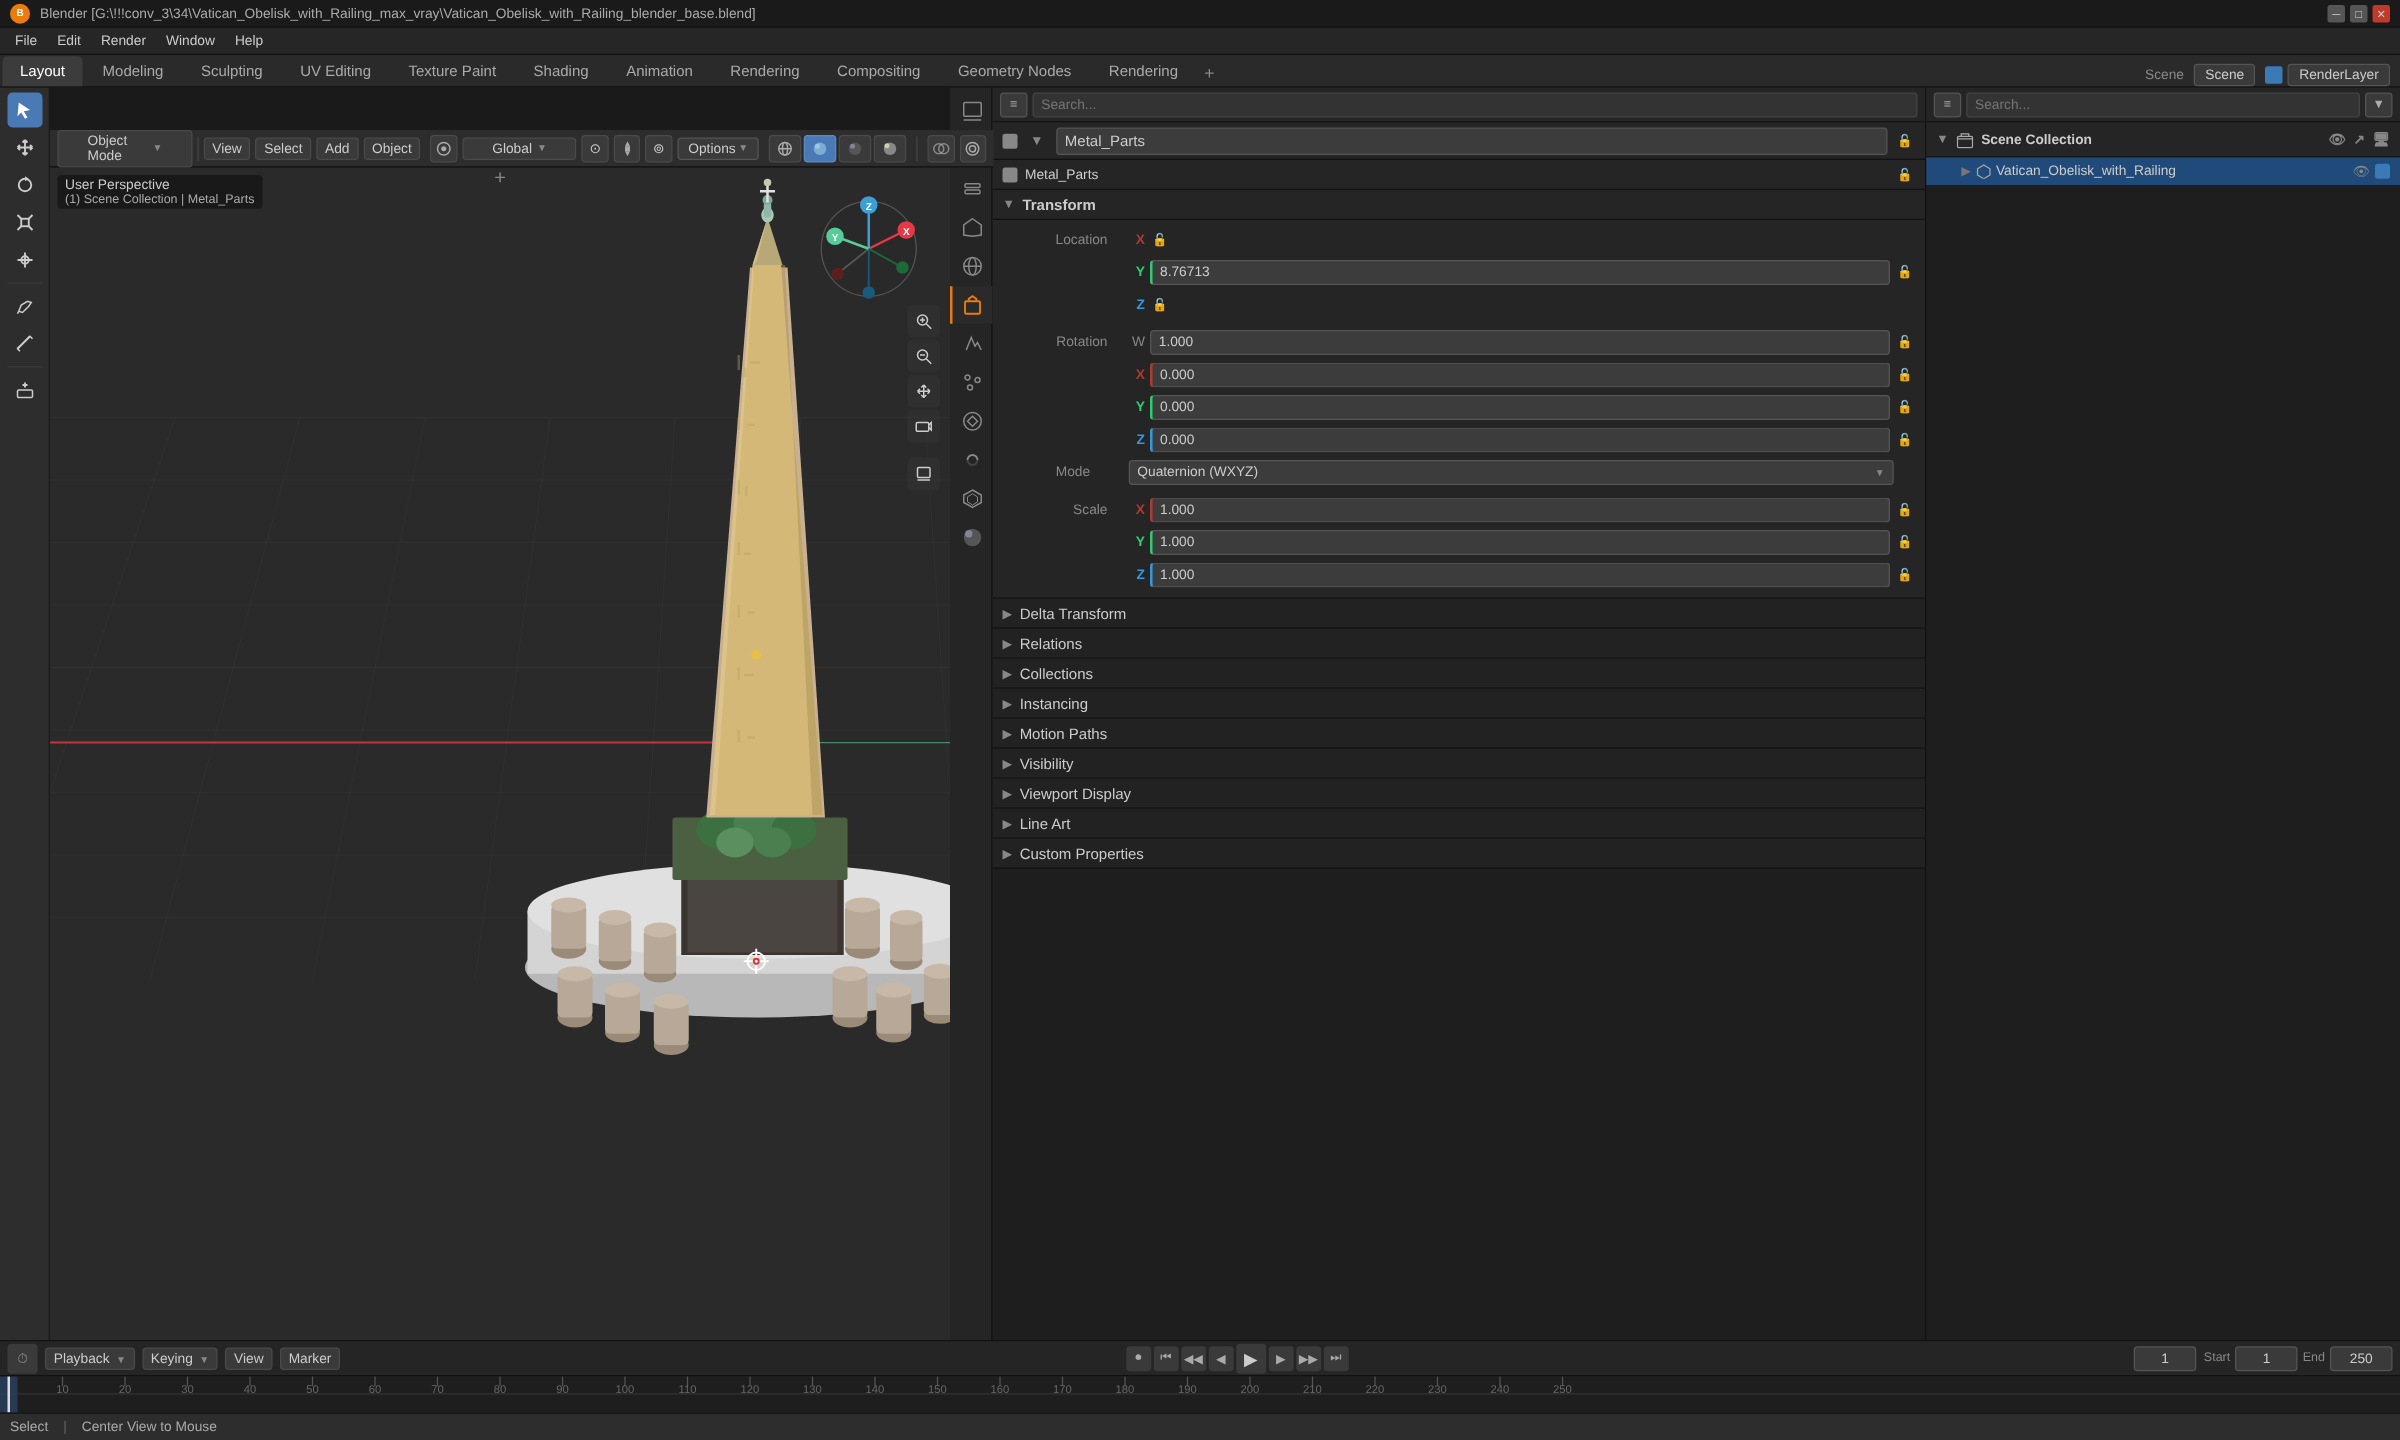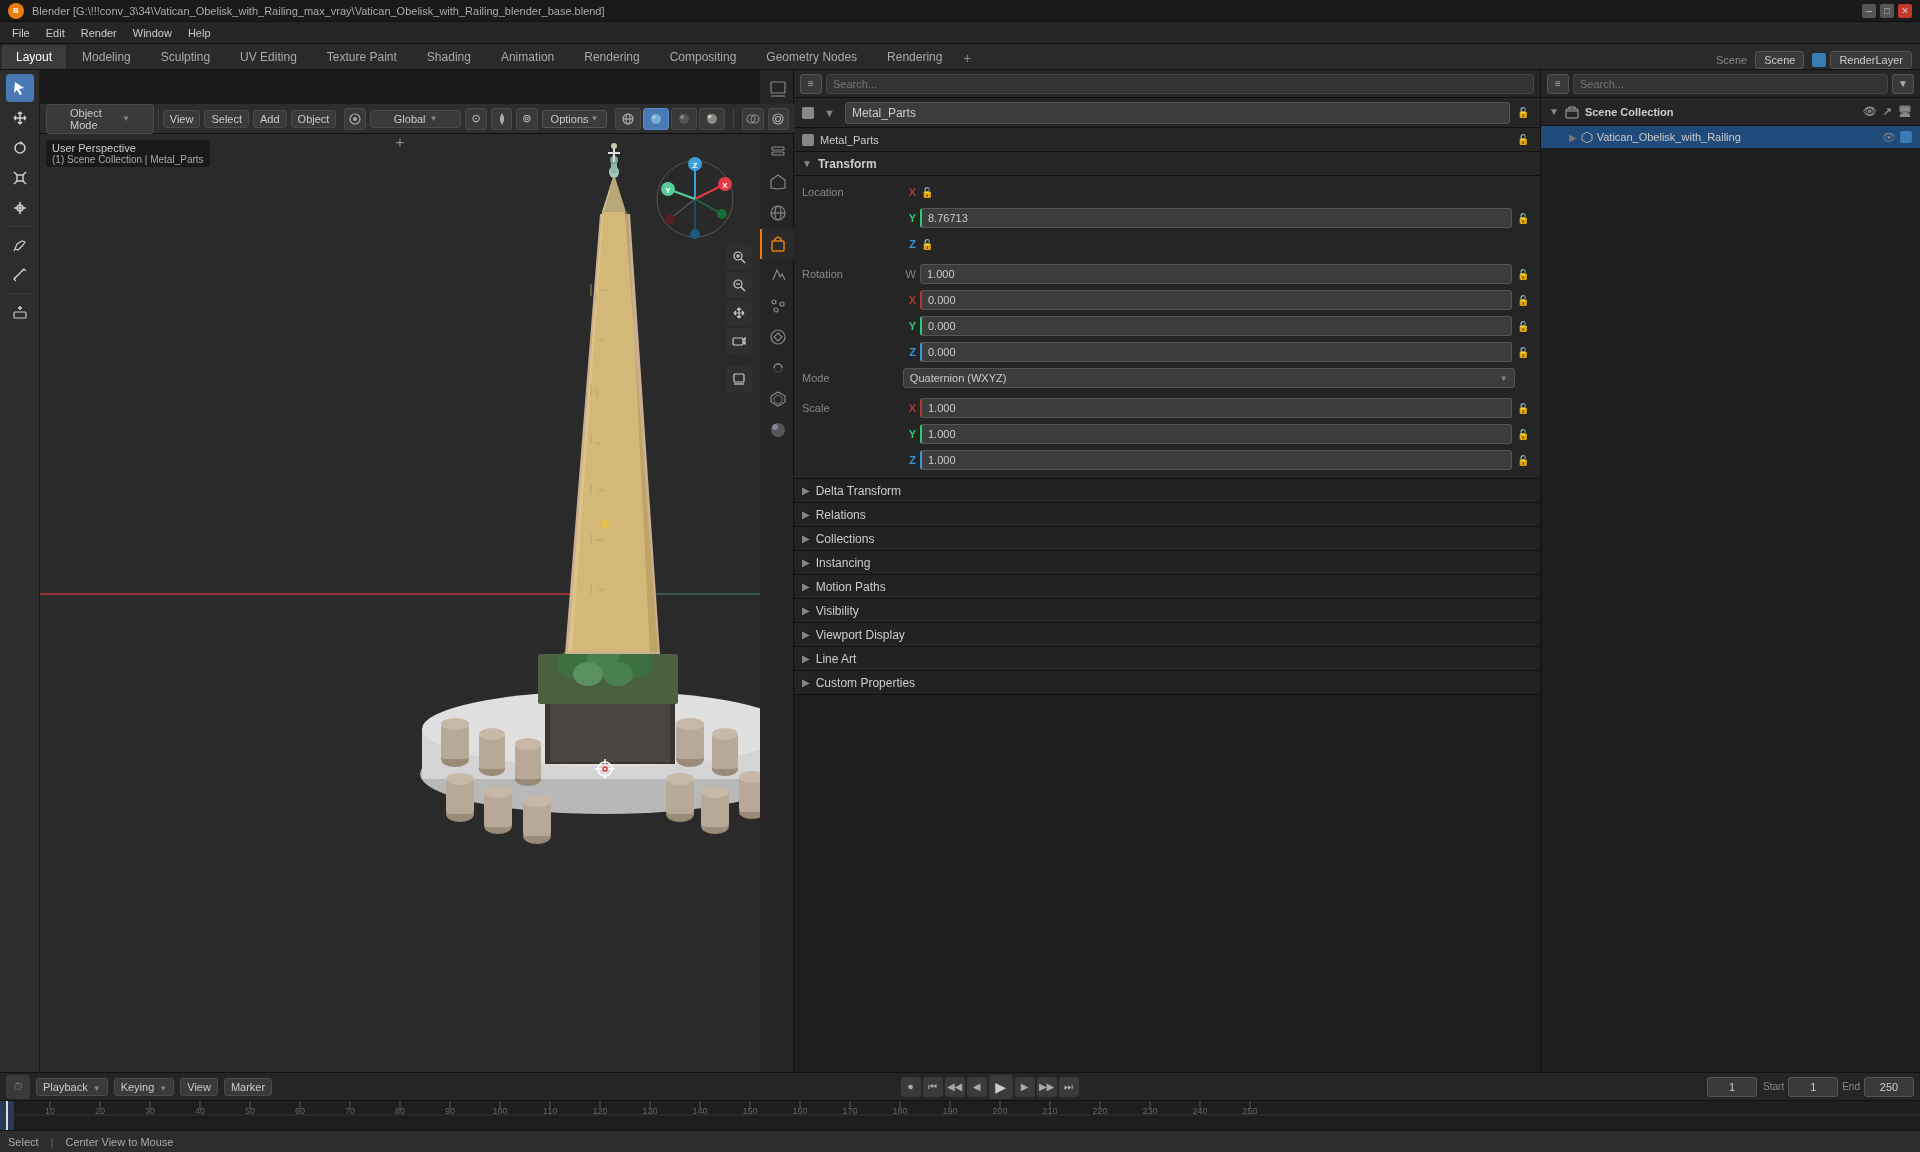--- a/index.html
+++ b/index.html
@@ -333,21 +333,21 @@
       display: flex;
       align-items: center;
       height: 24px;
       gap: 4px;
       margin-bottom: 2px;
     }
     .transform-label {
       width: 90px;
       font-size: 11px;
       color: #888;
-      text-align: left;
+      text-align: right;
       padding-right: 6px;
     }
     .transform-label-small {
       width: 20px;
       font-size: 11px;
       color: #888;
       text-align: right;
     }
     .transform-value {
       flex: 1;

